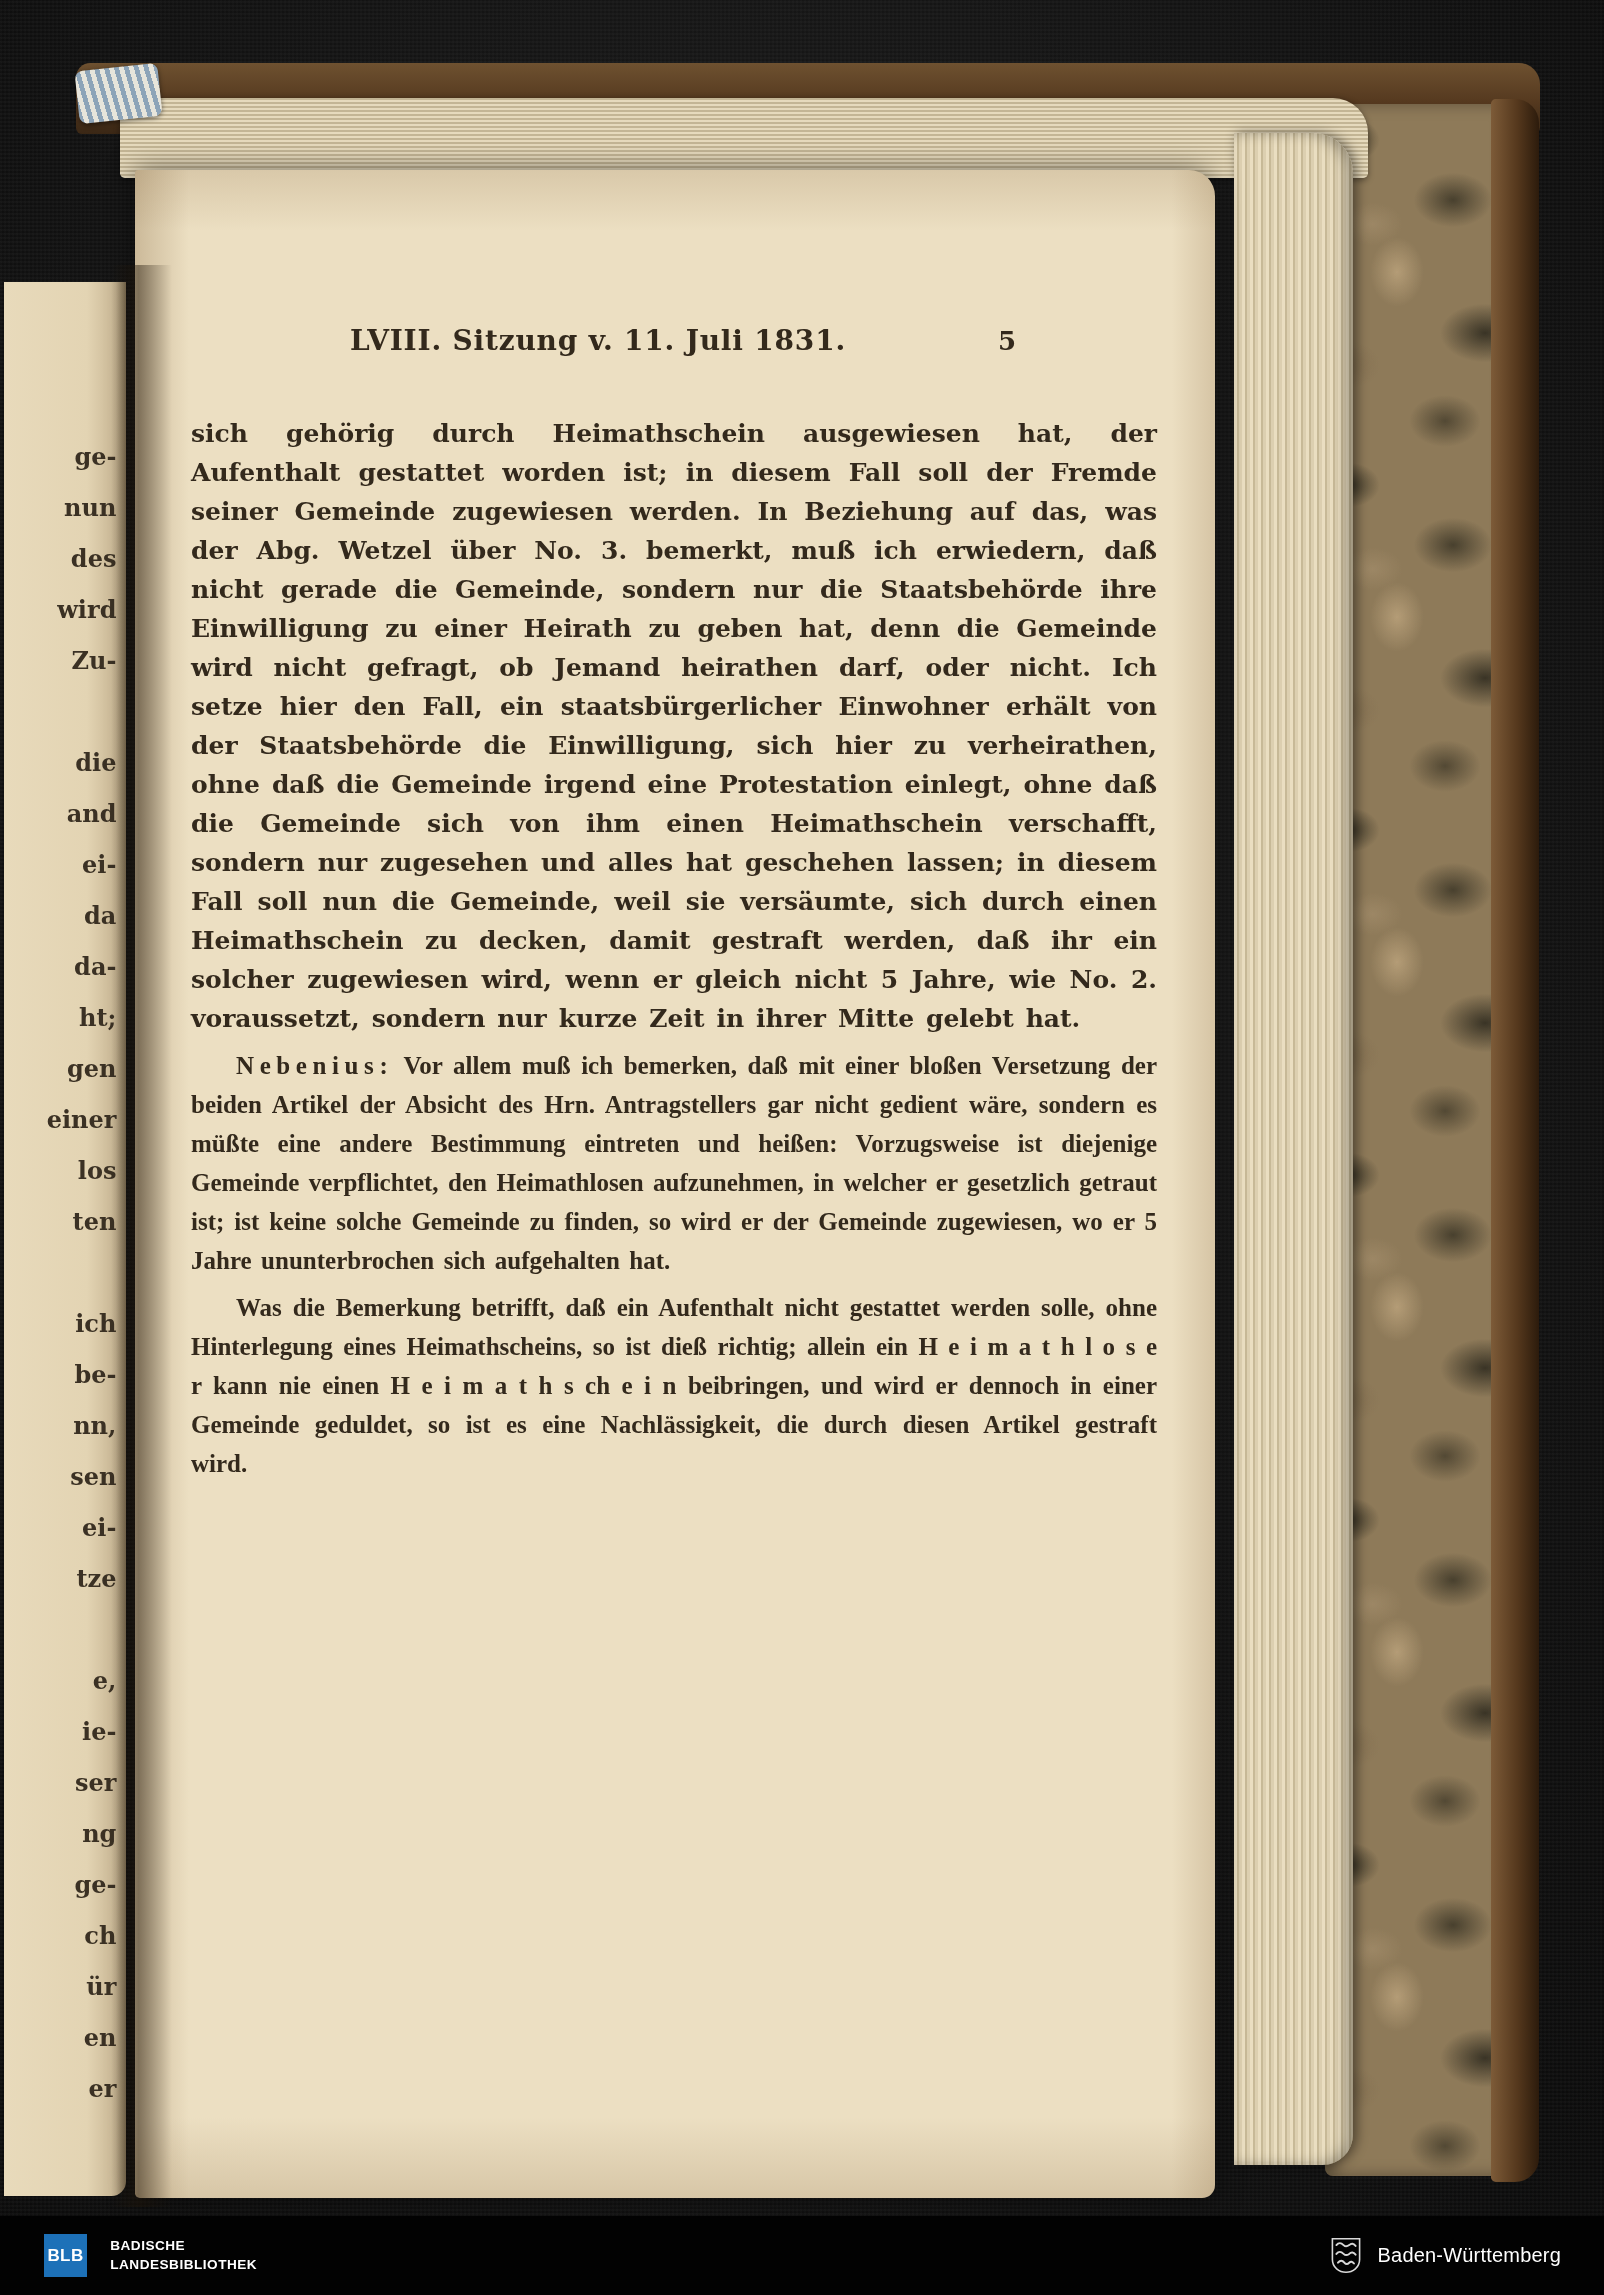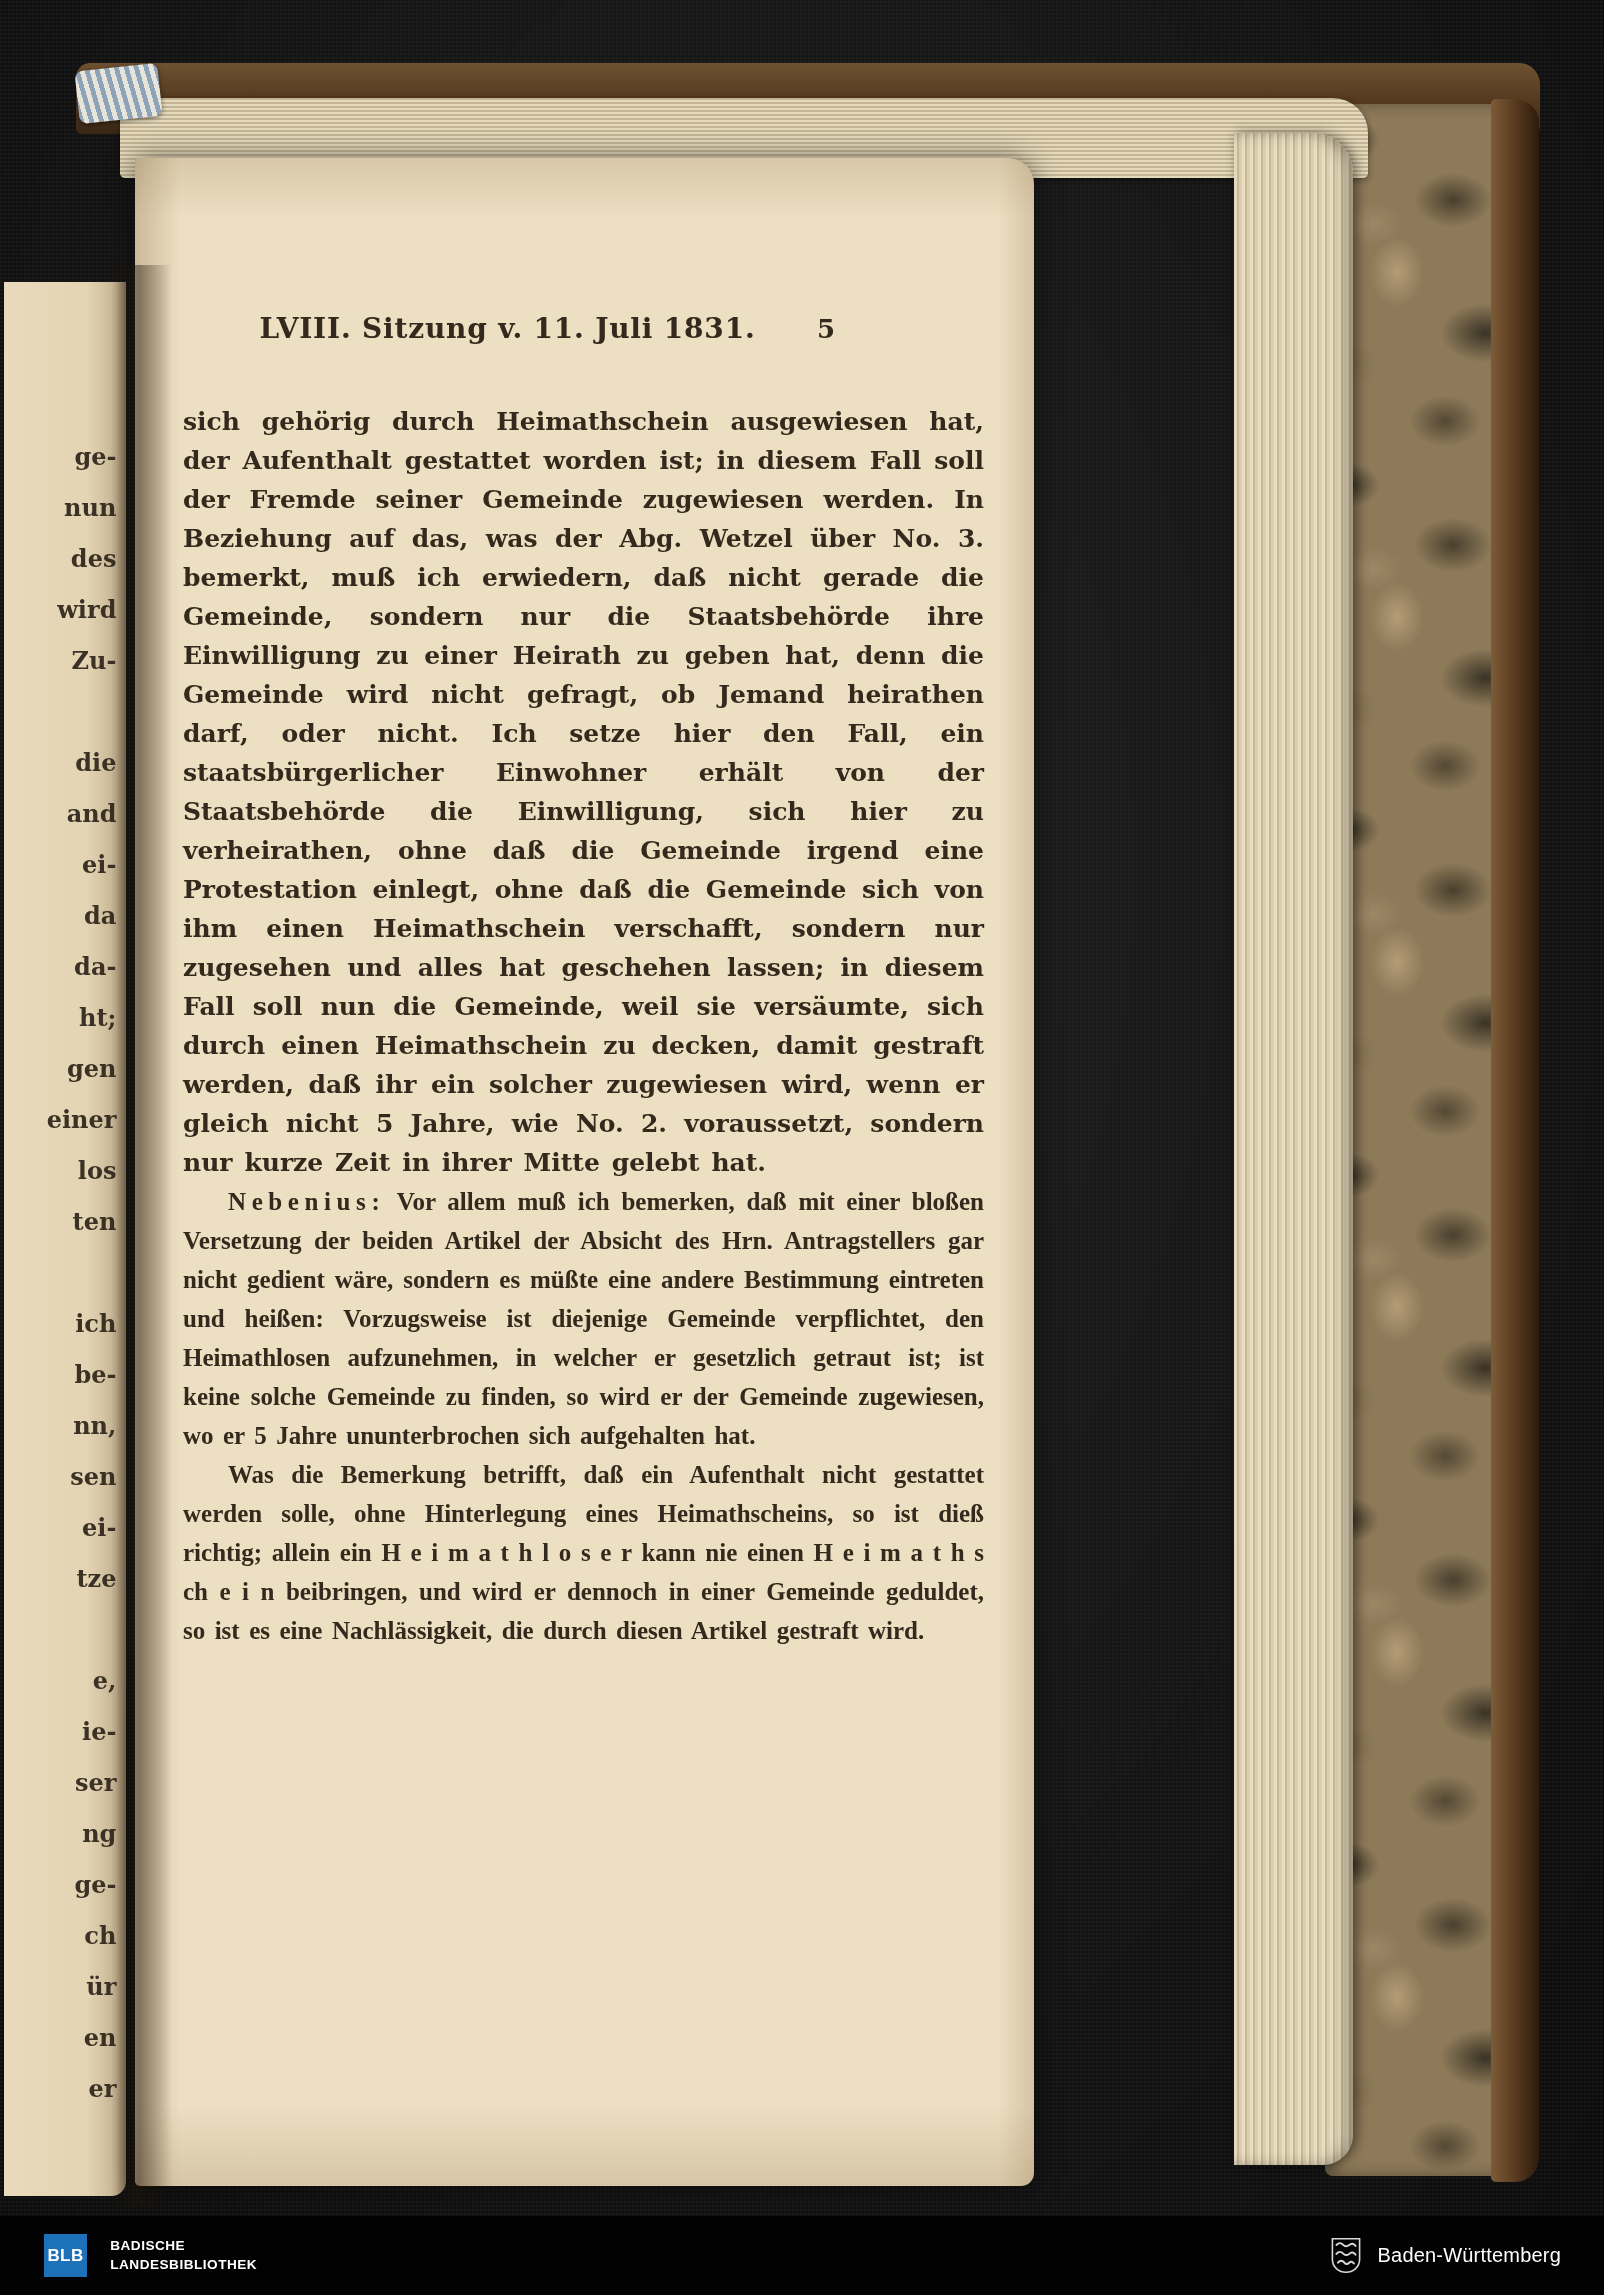--- a/index.html
+++ b/index.html
@@ -72,21 +72,21 @@
     height:51px;line-height:51px;text-align:right;padding-right:9.6px;
     font-weight:700;font-size:24px;color:#3b3124;
   }
   .gutter-shadow{
     position:absolute;left:111px;top:265px;width:61px;height:1942px;z-index:4;pointer-events:none;
     background:linear-gradient(90deg, rgba(30,20,8,0) 0%, rgba(30,20,8,.45) 45%, rgba(0,0,0,0) 100%);
   }
 
   
   .main-page{
-    position:absolute;left:135px;top:158px;width:899px;height:2028px;z-index:3;
+    position:absolute;left:135px;top:170px;width:1080px;height:2028px;z-index:3;
     background-color:#ecdfc2;
     background-image:
       linear-gradient(90deg, rgba(128,98,58,.30) 0%, rgba(128,98,58,0) 5%),
       linear-gradient(270deg, rgba(150,120,80,.26) 0%, rgba(150,120,80,0) 4%),
       linear-gradient(180deg, rgba(140,110,70,.20) 0%, rgba(140,110,70,0) 3%, rgba(140,110,70,0) 96%, rgba(140,110,70,.22) 100%);
     border-radius:3.2px 26px 13px 4.8px;
     box-shadow:0 0 27px rgba(0,0,0,.5);
     box-sizing:border-box;
     padding:154px 50px 0 48px;
     color:#33291c;
@@ -95,21 +95,21 @@
     position:relative;height:48px;margin-bottom:42px;
   }
   .header-title{
     position:absolute;left:0;right:152px;text-align:center;
     font-weight:700;font-size:28px;letter-spacing:0.8px;white-space:nowrap;
   }
   .page-number{
     position:absolute;right:149px;top:1.6px;font-weight:700;font-size:26px;
   }
   .page-body p{
-    margin:0;font-weight:700;font-size:25px;line-height:39px;
+    margin:8px;font-weight:700;font-size:25px;line-height:39px;
     text-align:justify;word-spacing:3.2px;
   }
   .page-body p.indent{text-indent:45px;font-family:Liberation Serif, serif;}
   .sperr{letter-spacing:5.6px;}
 
   
   .footer-bar{
     position:absolute;left:0;bottom:0;width:1605px;height:79px;z-index:10;
     background:#020202;display:flex;align-items:center;justify-content:space-between;
     padding:0 44px;box-sizing:border-box;

